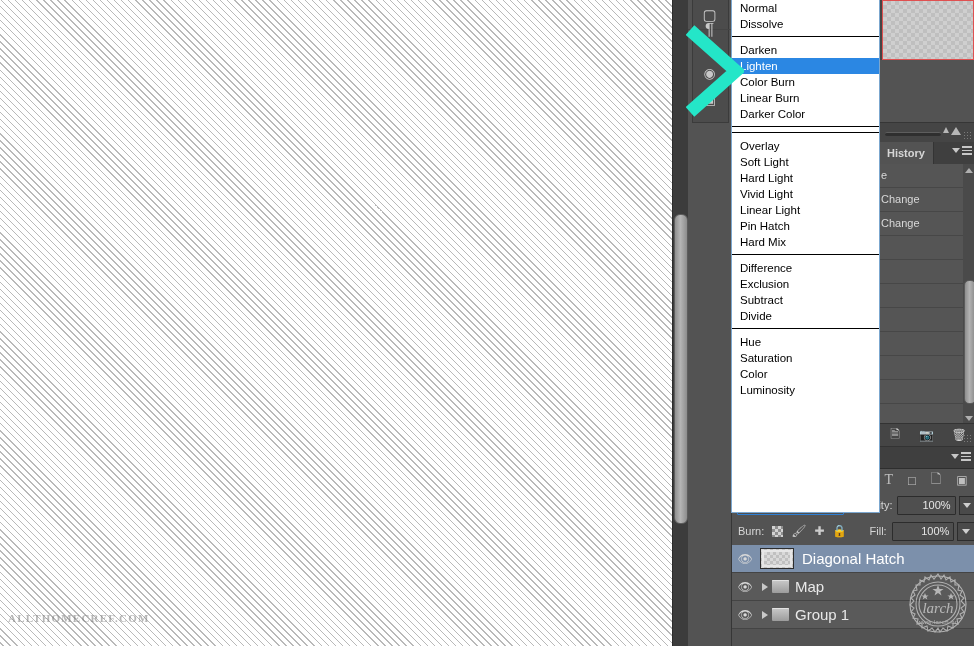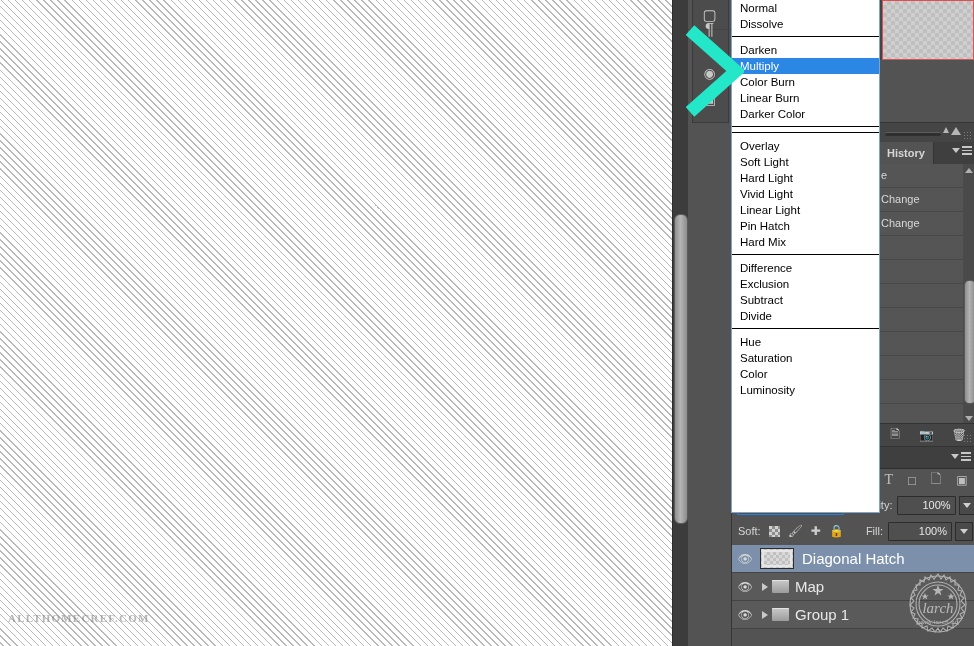--- a/index.html
+++ b/index.html
@@ -351,21 +351,21 @@
         </span>
       </div>
       <span class="fieldlabel">Opacity:</span>
       <span class="numfield">100%</span>
       <span class="fcaret">
           <i></i>
         </span>
     </div>
 
     <div id="lock-row">
-      <span id="lock-label">Soft:</span>
+      <span id="lock-label">Burn:</span>
       <span class="lock-ico">
           <span id="lock-transparent"></span>
         </span>
       <span class="lock-ico">🖌</span>
       <span class="lock-ico">✚</span>
       <span class="lock-ico">🔒</span>
       <span class="fieldlabel" style="margin-left:22px;">Fill:</span>
       <span class="numfield">100%</span>
       <span class="fcaret">
           <i></i>
@@ -418,21 +418,21 @@
   <div id="blend-dropdown">
 
     <div class="dd-group">
       <div class="dd-item">Normal</div>
       <div class="dd-item">Dissolve</div>
     </div>
     <div class="dd-sep"></div>
 
     <div class="dd-group">
       <div class="dd-item">Darken</div>
-      <div class="dd-item selected">Multiply</div>
+      <div class="dd-item selected">Lighten</div>
       <div class="dd-item">Color Burn</div>
       <div class="dd-item">Linear Burn</div>
       <div class="dd-item">Darker Color</div>
     </div>
     <div class="dd-sep"></div>
 
     <div class="dd-sep"></div>
 
     <div class="dd-group">
       <div class="dd-item">Overlay</div>

